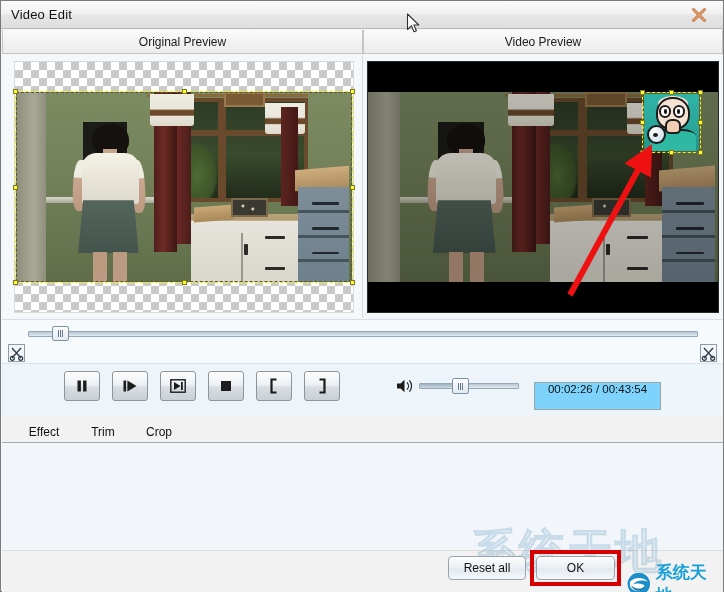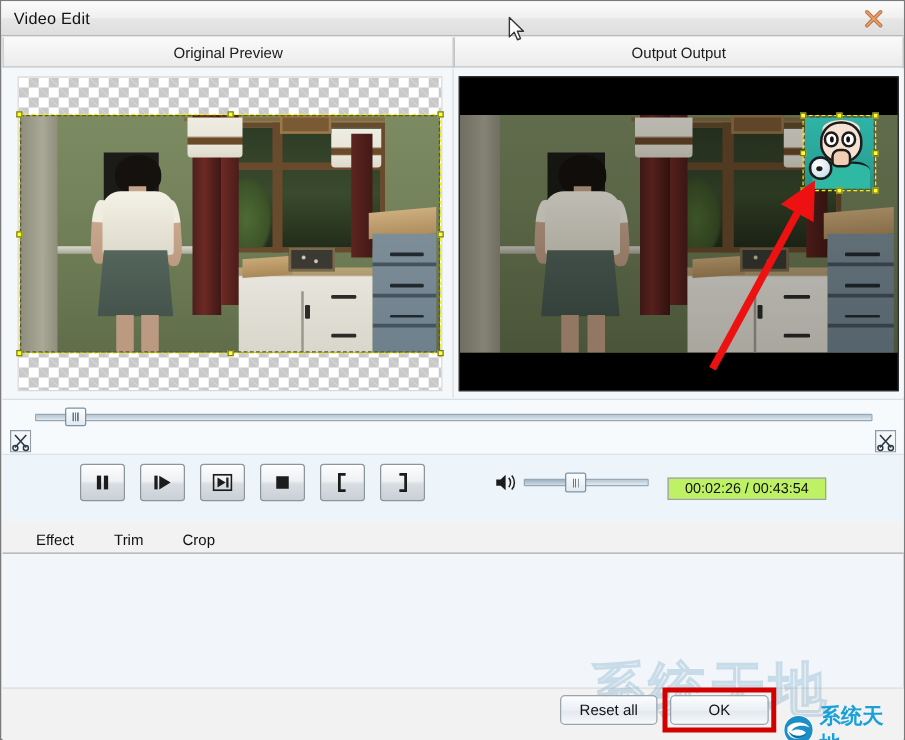--- a/index.html
+++ b/index.html
@@ -237,23 +237,23 @@
     background:linear-gradient(to bottom,#9fb2c0,#cfdbe4);}
   .vol-thumb{
     position:absolute;left:450px;top:14px;width:17px;height:16px;
     background:linear-gradient(to bottom,#fdfefe,#e1e9f0);
     border:1px solid #7d93a3;box-sizing:border-box;border-radius:2px;
     display:flex;align-items:center;justify-content:center;cursor:pointer;
   }
   .vol-thumb i{display:block;width:5px;height:7px;
     background:repeating-linear-gradient(to right,#66798a 0 1px,transparent 1px 2px);}
   .timebox{
-    position:absolute;left:533px;top:381px;width:127px;height:18px;
-    background:#bef264;border:1px solid #9aa2aa;box-sizing:border-box;
-    display:flex;align-items:center;justify-content:center;
+    position:absolute;left:533px;top:381px;width:127px;height:28px;
+    background:#7dd3fc;border:1px solid #9aa2aa;box-sizing:border-box;
+    display:flex;align-items:flex-start;justify-content:center;
     font-size:11.5px;color:#111;
   }
 
   
   .tabstrip{
     position:absolute;left:1px;top:416px;width:721px;height:26px;
     border-bottom:1px solid #a9a9a9;box-sizing:border-box;background:#f2f2f2;
   }
   .tab{
     position:absolute;top:4px;height:22px;
@@ -335,21 +335,21 @@
         <path d="M3.5 3.5 L14.5 14.5 M14.5 3.5 L3.5 14.5" stroke="#c07540" stroke-width="3" stroke-linecap="round" fill="none"></path>
         <path d="M3.5 3.5 L14.5 14.5 M14.5 3.5 L3.5 14.5" stroke="#e8a070" stroke-width="1.2" stroke-linecap="round" fill="none"></path>
       </svg>
     </div>
   </div>
 
   <div class="prev-head" id="head-left">
     <span>Original Preview</span>
   </div>
   <div class="prev-head" id="head-right">
-    <span>Output Output</span>
+    <span>Video Preview</span>
   </div>
 
   <div class="pane" id="pane-left">
     <div class="checker"></div>
     <div class="frame" style="left:14px;top:37px;width:336px;height:190px;">
       <div class="wall"></div>
         <div class="wall-left"></div>
       <div class="dark-door"></div>
         <div class="ledge"></div>
       <div class="window"></div>

